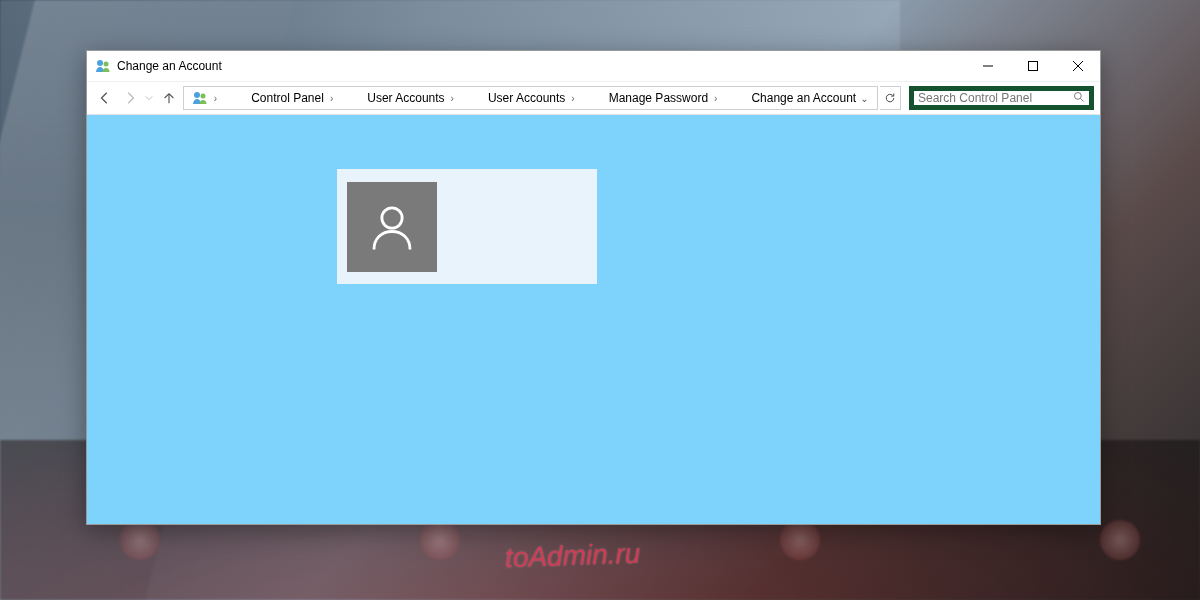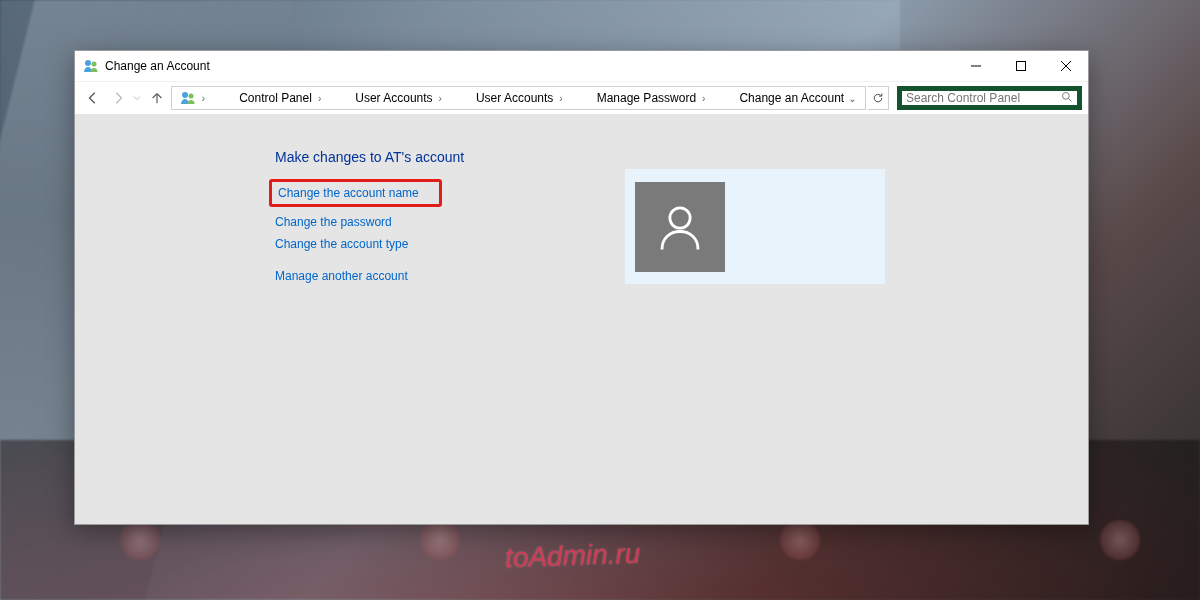--- a/index.html
+++ b/index.html
@@ -14,25 +14,25 @@
   }
   
   .bg-shape { position: absolute; opacity: 0.35; filter: blur(1px); }
   .bg1 { width: 260px; height: 600px; left: -40px; top: 0; background: linear-gradient(100deg, rgba(255,255,255,0.5), rgba(0,0,0,0.2)); transform: skewX(-14deg); }
   .bg2 { width: 900px; height: 220px; left: 0; top: 0; background: linear-gradient(180deg, rgba(200,220,240,0.6), rgba(100,120,140,0.2)); }
   .bg3 { width: 1200px; height: 160px; left: 0; bottom: 0; background: radial-gradient(ellipse at 40% 120%, rgba(120,20,20,0.7), rgba(10,10,10,0.8)); opacity: 0.6; }
   .bg4 { width: 40px; height: 40px; border-radius: 50%; background: radial-gradient(circle, rgba(255,200,200,0.9), rgba(120,10,10,0.6)); bottom: 40px; }
 
   .window {
     position: absolute;
-    left: 74px;
+    left: 86px;
     top: 50px;
     width: 1015px;
     height: 475px;
-    background: #e5e5e5;
+    background: #7dd3fc;
     border: 1px solid #9a9a9a;
     box-shadow: 0 6px 24px rgba(0,0,0,0.35);
     display: flex;
     flex-direction: column;
   }
   .titlebar {
     height: 30px;
     display: flex;
     align-items: center;
     padding-left: 8px;
@@ -203,31 +203,20 @@
       <span class="s-icon">
         <svg viewBox="0 0 16 16" style="width:12px;height:12px">
             <circle cx="6.5" cy="6.5" r="4.5" fill="none" stroke="currentColor" stroke-width="1.3"></circle>
             <line x1="10" y1="10" x2="14" y2="14" stroke="currentColor" stroke-width="1.3"></line>
           </svg>
       </span>
     </div>
   </div>
 
   <div class="content">
-    <div class="left-col">
-      <div class="heading">Make changes to AT's account</div>
-      <div class="link-list">
-        <span class="highlight-box">
-          <span class="link">Change the account name</span>
-        </span>
-        <span class="link">Change the password</span>
-        <span class="link">Change the account type</span>
-        <span class="link" style="margin-top:10px">Manage another account</span>
-      </div>
-    </div>
 
     <div class="account-card">
       <div class="avatar">
         <svg viewBox="0 0 48 48" fill="none">
           <circle cx="24" cy="16" r="9" stroke="#fff" stroke-width="2.5"></circle>
           <path d="M8 44c0-10 7-16 16-16s16 6 16 16" stroke="#fff" stroke-width="2.5"></path>
         </svg>
       </div>
     </div>
   </div>

